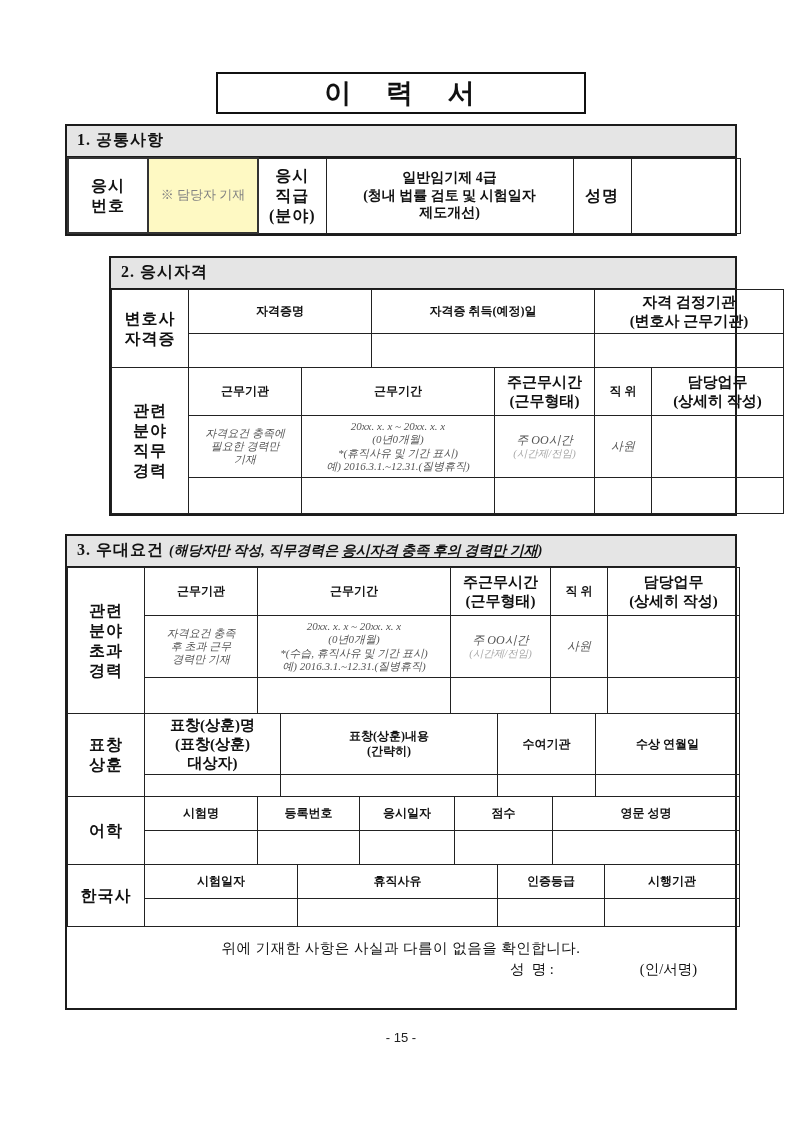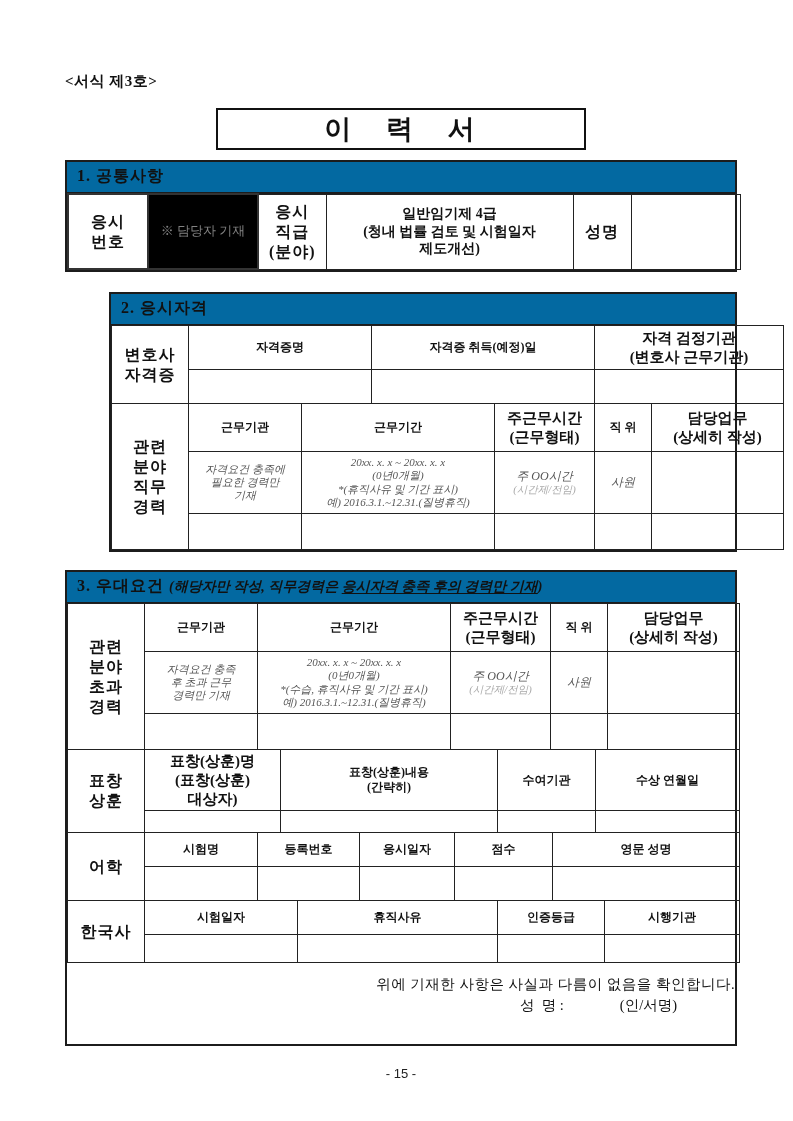--- a/index.html
+++ b/index.html
@@ -16,21 +16,21 @@
   .doc-label { font-weight: bold; font-size: 15px; margin-bottom: 17px; letter-spacing: 0.5px; }
   .title-box {
     width: 370px; height: 42px; margin: 0 auto 10px auto;
     border: 2px solid #111;
     text-align: center; line-height: 38px;
     font-size: 27px; font-weight: bold;
     word-spacing: 22px; letter-spacing: 3px;
   }
   .sec { border: 2px solid #1c1c1c; margin-bottom: 20px; background:#fff; }
   .sec-bar {
-    background: #0369a1;
+    background: #e5e5e5;
     border-bottom: 2px solid #1c1c1c;
     font-weight: bold; font-size: 16px;
     padding: 4px 10px 5px 10px;
     letter-spacing: 1px;
   }
   .sec-bar .small { font-size: 14px; letter-spacing: 0; font-style: italic; }
   .u { text-decoration: underline; text-underline-offset: 2px; }
   table { border-collapse: collapse; width: 100%; table-layout: fixed; margin-top: -1px; }
   td {
     border: 1px solid #222;
@@ -38,45 +38,44 @@
     padding: 2px 3px;
     font-size: 15px;
     white-space: pre-line;
     line-height: 1.25;
     overflow: hidden;
   }
   td.hdr { font-weight: bold; font-size: 15px; }
   td.hdr-lg { font-weight: bold; font-size: 12px; }
   td.rowlab { font-weight: bold; font-size: 16px; letter-spacing: 1px; }
   td.thick { border: 2px solid #333; }
-  td.staff { background: #000000; color: #828282; font-size: 13px; }
+  td.staff { background: #fef9c3; color: #828282; font-size: 13px; }
   td.ex { font-style: italic; color: #555; font-size: 11px; line-height: 1.2; }
   td.ex .sub { color: #a9a9a9; font-size: 10.5px; }
   .r75 td { height: 75px; }
   .r44 td { height: 44px; }
   .r34 td { height: 34px; }
   .r48 td { height: 48px; }
   .r62 td { height: 62px; }
   .r36 td { height: 36px; }
   .r58 td { height: 58px; }
   .r22 td { height: 22px; }
   .r28 td { height: 28px; }
   .conf { border-top: 1px solid #222; margin-top: -1px; padding: 12px 0 10px 0; height: 82px; }
-  .conf-line1 { text-align: right; font-size: 14.5px; letter-spacing: 0.5px; }
+  .conf-line1 { text-align: center; font-size: 14.5px; letter-spacing: 0.5px; }
   .conf-line2 { text-align: center; font-size: 14.5px; margin-top: 12px; white-space: pre; }
-  .conf-line3 { display: flex; justify-content: flex-end; gap: 56px; padding-right: 58px; font-size: 14.5px; margin-top: 2px; white-space: pre; }
+  .conf-line3 { display: flex; justify-content: flex-end; gap: 86px; padding-right: 38px; font-size: 14.5px; margin-top: 2px; white-space: pre; }
   .footer { text-align: center; font-family: "Liberation Sans", sans-serif; font-size: 13px; color: #222; margin-top: 12px; }
 </style>
 </head>
 <body>
 
 <div class="page">
   <div class="content">
 
-    <div class="doc-label">&lt;서식 제3호&gt;</div>
 
     <div class="title-box">
       <span>이 력 서</span>
     </div>
 
     <div class="sec">
       <div class="sec-bar">1. 공통사항</div>
       <table>
         <colgroup>
             <col style="width:80px">

